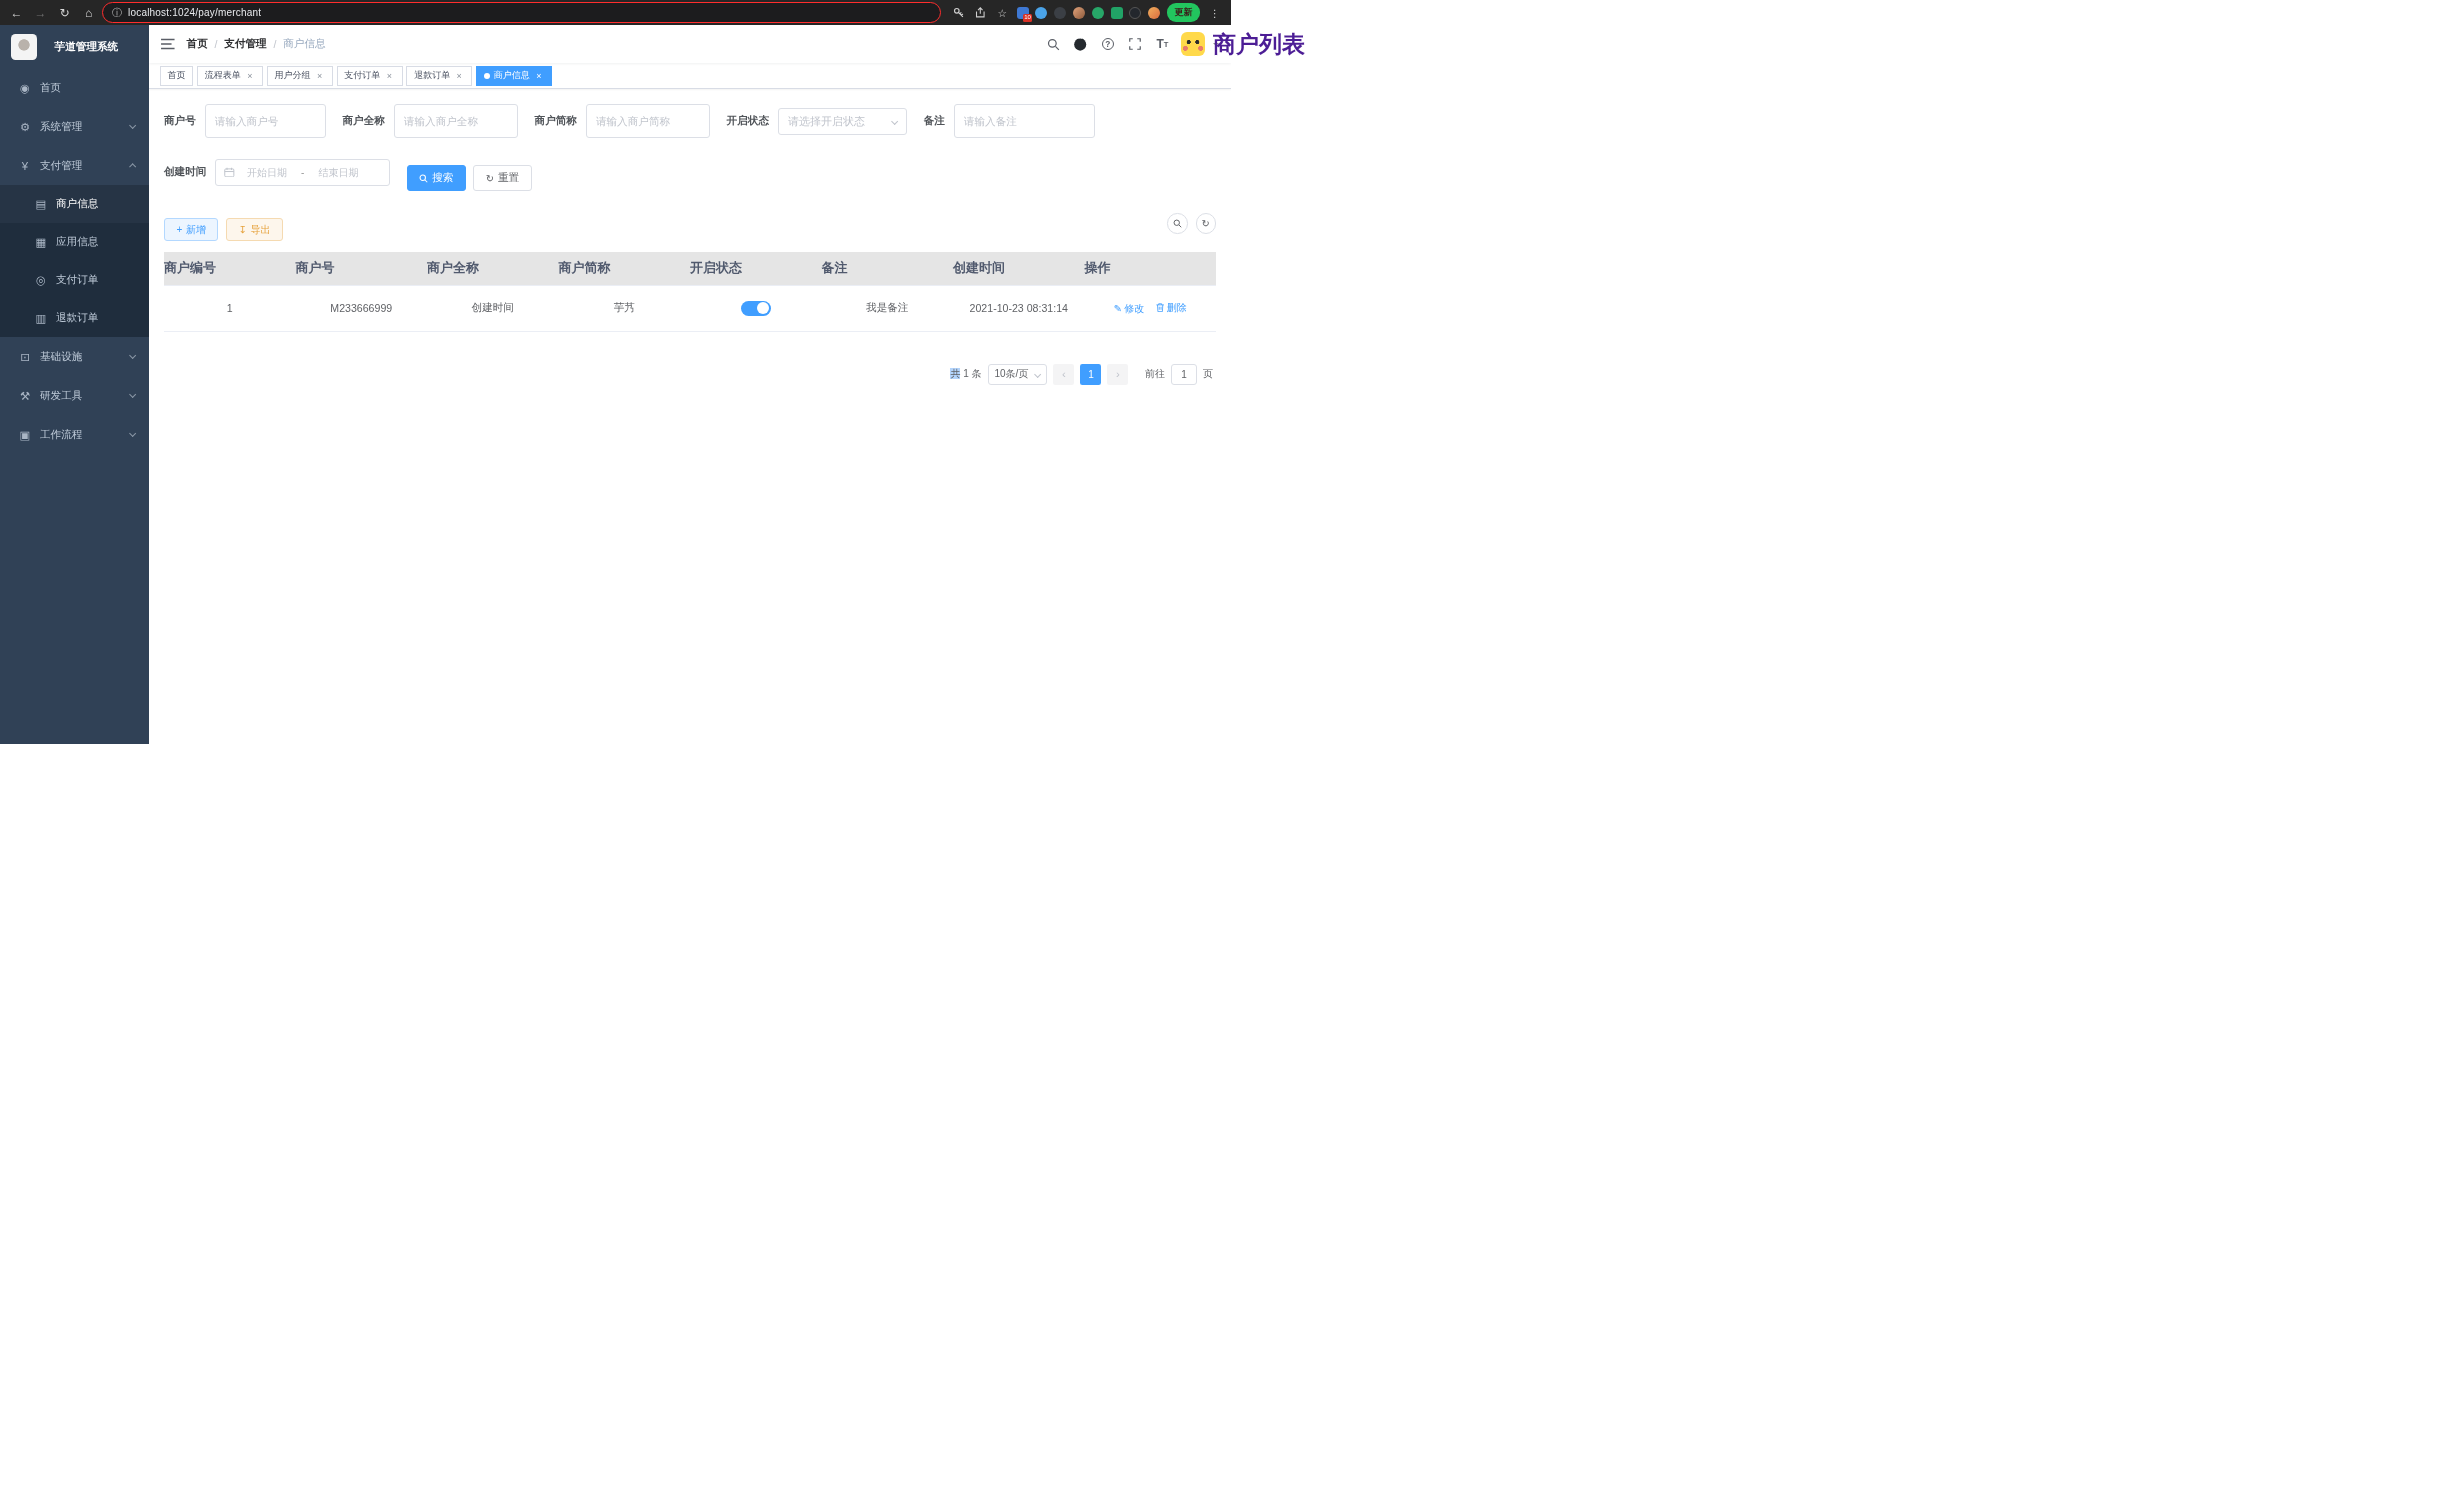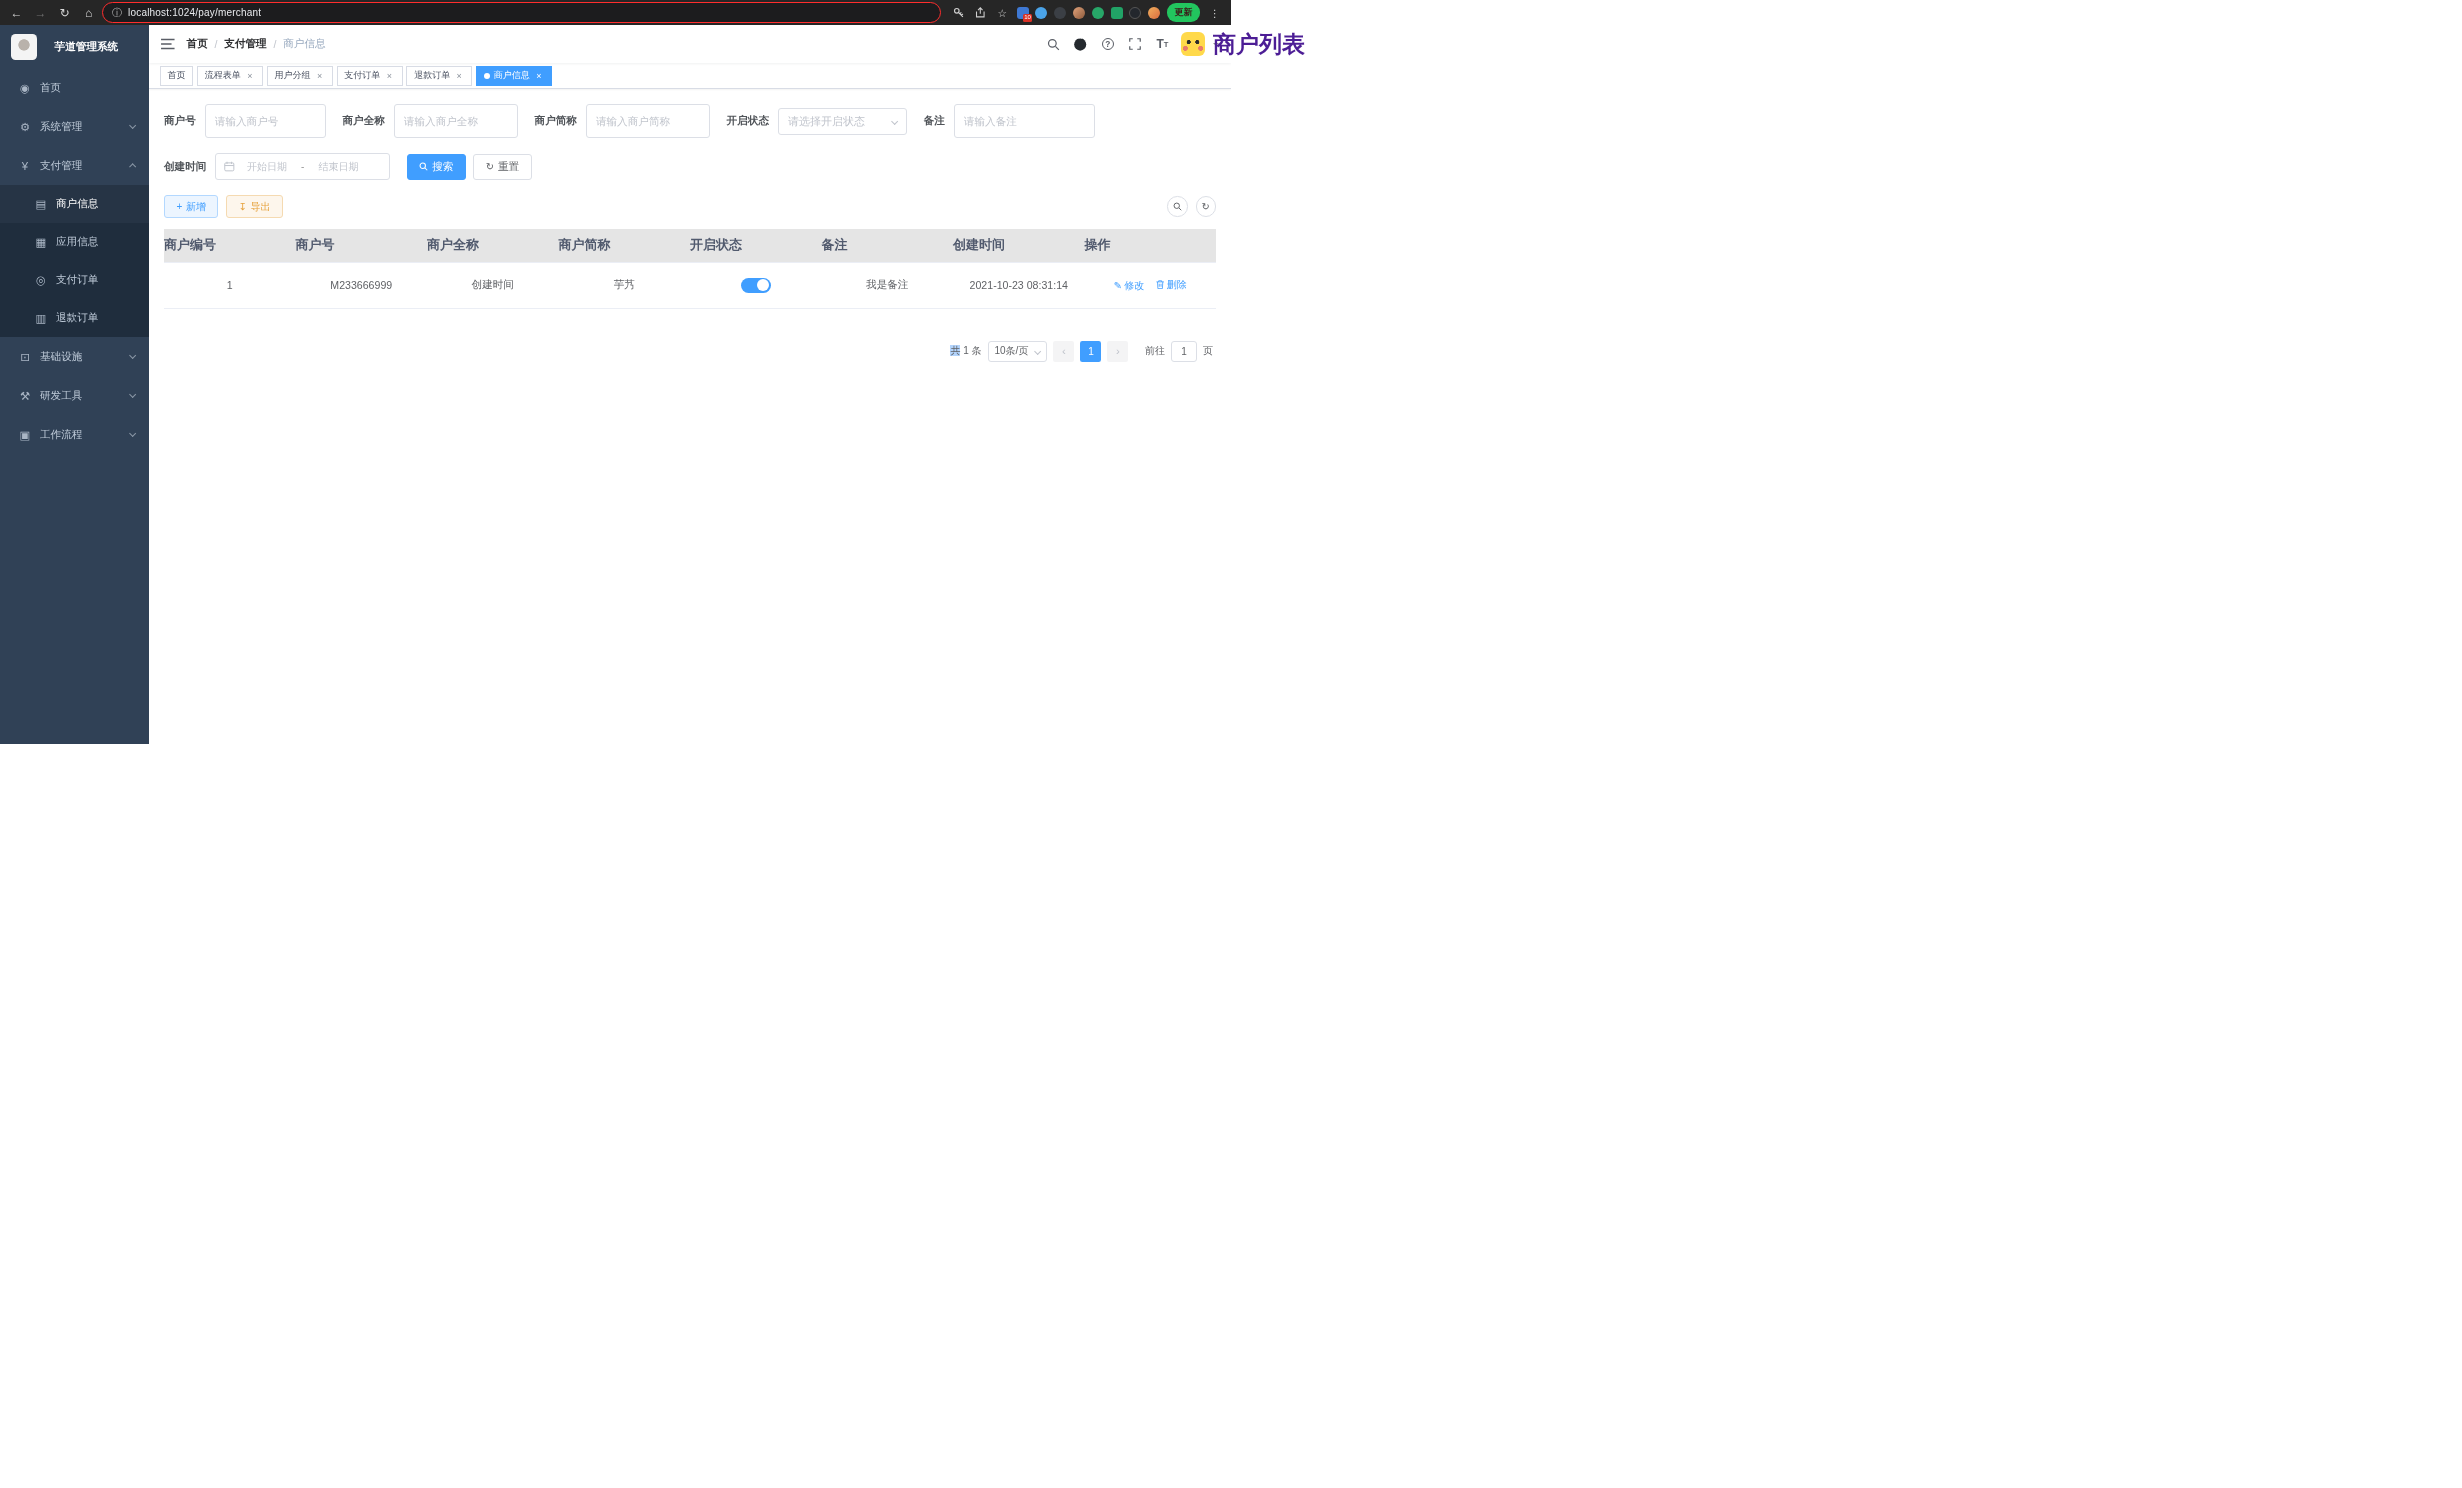--- a/index.html
+++ b/index.html
@@ -101,21 +101,21 @@
   .select-chev { position:absolute; right:8.3px; top:10px; width:5.3px; height:5.3px;
     border-right:1.1px solid #c0c4cc; border-bottom:1.1px solid #c0c4cc; transform:rotate(45deg); }
   .date-range { width:175px; height:27px; border:0.8px solid #dcdfe6; border-radius:3px;
     display:flex; align-items:center; padding:0 7.6px; gap:3px; background:#fff; }
   .date-input { border:none; outline:none; width:59px; text-align:center; font-size:10px;
     color:#606266; font-family:inherit; }
   .date-input::placeholder { color:#c0c4cc; }
   .date-sep { color:#999; font-size:10px; padding:0 1.5px; }
   .btn { display:inline-flex; align-items:center; justify-content:center; gap:3.8px; height:26px;
     padding:0 11.4px; border-radius:3px; font-size:10.6px; cursor:pointer; border:0.8px solid #dcdfe6;
-    background:#fff; color:#606266; font-family:inherit; }
+    background:#fff; color:#606266; font-family:inherit;margin-top:12px; }
   .btn-primary { background:#409eff; border-color:#409eff; color:#fff; }
   .btn-plain-primary { background:#ecf5ff; border-color:#b3d8ff; color:#409eff; height:23px; font-size:10px; }
   .btn-plain-warning { background:#fdf6ec; border-color:#f5dab1; color:#e6a23c; height:23px; font-size:10px; }
   .toolbar-row { display:flex; align-items:center; margin:3px 0 10.6px; }
   .toolbar-row .btn { margin-right:7.6px; }
   .circle-btn { width:20.5px; height:20.5px; border:0.8px solid #dcdfe6; border-radius:50%;
     display:flex; align-items:center; justify-content:center; color:#606266; cursor:pointer;
     background:#fff; margin-left:7.6px; font-size:10px; }
   .toolbar-spacer { margin-left:auto; }
 

